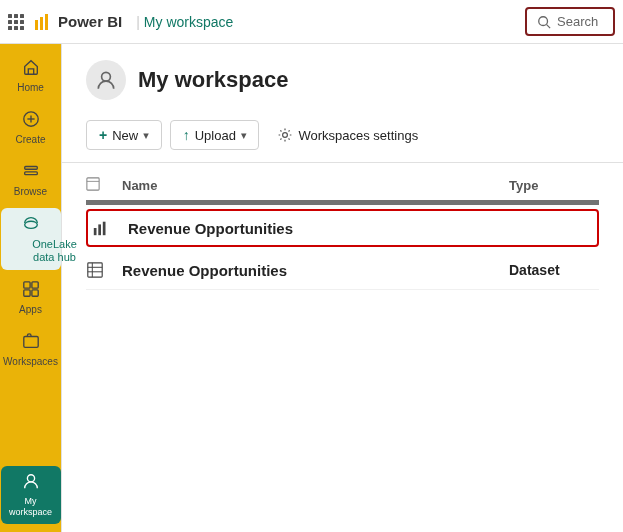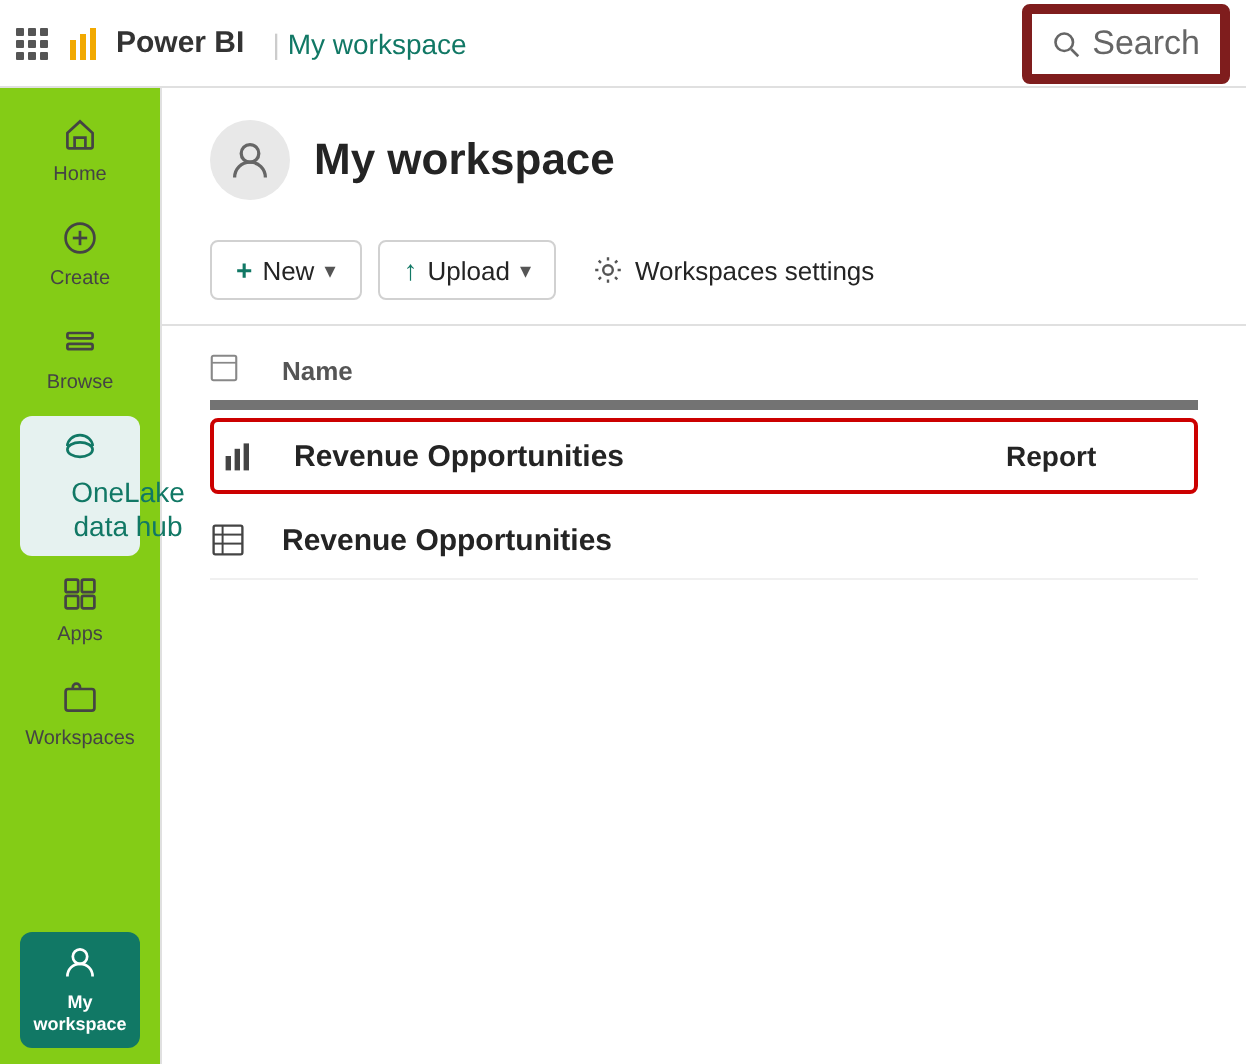--- a/index.html
+++ b/index.html
@@ -10,30 +10,30 @@
       display: flex; align-items: center; padding: 0 8px;
       height: 44px; background: #fff; border-bottom: 1px solid #e0e0e0;
       flex-shrink: 0;
     }
     .topbar-logo { display: flex; align-items: center; gap: 6px; margin-right: 10px; }
     .topbar-workspace-link { color: #117865; font-size: 14px; cursor: pointer; text-decoration: none; }
     .grid-icon { display: flex; gap: 2px; flex-wrap: wrap; width: 16px; height: 16px; margin-right: 10px; }
     .grid-icon span { display: block; width: 4px; height: 4px; background: #555; border-radius: 0.5px; }
     .topbar-search {
       margin-left: auto; display: flex; align-items: center; gap: 6px;
-      border: 5px solid #7f1d1d; border-radius: 4px; padding: 5px 10px;
-      color: #666; font-size: 17px; cursor: pointer; min-width: 90px;
+      border: 2px solid #7f1d1d; border-radius: 4px; padding: 5px 10px;
+      color: #666; font-size: 13px; cursor: pointer; min-width: 90px;
     }
 
     
     .main-layout { display: flex; flex: 1; overflow: hidden; }
 
     
     .sidebar {
-      width: 81px; flex-shrink: 0; background: #84cc16;
+      width: 62px; flex-shrink: 0; background: #eab308;
       border-right: 1px solid #e0e0e0;
       display: flex; flex-direction: column; align-items: center;
       padding: 8px 0; gap: 4px;
     }
     .sidebar-item {
       display: flex; flex-direction: column; align-items: center; justify-content: center;
       width: 60px; padding: 6px 4px; border-radius: 6px;
       cursor: pointer; color: #444; font-size: 11px; gap: 3px;
       text-align: center; text-decoration: none; user-select: none;
     }
@@ -169,21 +169,21 @@
     </div>
 
     <div class="sidebar-item active">
       <span class="sidebar-icon">
         <svg width="18" height="18" viewBox="0 0 20 20" fill="none">
           <ellipse cx="10" cy="12" rx="7" ry="4" stroke="#117865" stroke-width="1.5" fill="none"></ellipse>
           <path d="M10 4 C6 4 3 7 3 10" stroke="#117865" stroke-width="1.5" fill="none"></path>
           <path d="M10 4 C14 4 17 7 17 10" stroke="#117865" stroke-width="1.5" fill="none"></path>
         </svg>
       </span>
-      <span class="sidebar-label" style="font-size:14px;color:#117865;margin-left:48px;">OneLake<br>data hub</span>
+      <span class="sidebar-label" style="font-size:11px;color:#117865;margin-left:48px;">OneLake<br>data hub</span>
     </div>
 
     <div class="sidebar-item">
       <span class="sidebar-icon">
         <svg width="18" height="18" viewBox="0 0 20 20" fill="none">
           <rect x="2" y="2" width="7" height="7" rx="1" stroke="#444" stroke-width="1.5" fill="none"></rect>
           <rect x="11" y="2" width="7" height="7" rx="1" stroke="#444" stroke-width="1.5" fill="none"></rect>
           <rect x="2" y="11" width="7" height="7" rx="1" stroke="#444" stroke-width="1.5" fill="none"></rect>
           <rect x="11" y="11" width="7" height="7" rx="1" stroke="#444" stroke-width="1.5" fill="none"></rect>
         </svg>
@@ -204,21 +204,21 @@
 
     <div class="sidebar-spacer"></div>
 
     <div class="sidebar-item bottom-active" style="background:#117865;color:#fff;border-radius:6px;">
       <span class="sidebar-icon">
         <svg width="18" height="18" viewBox="0 0 20 20" fill="none">
           <circle cx="10" cy="7" r="4" stroke="#fff" stroke-width="1.5" fill="none"></circle>
           <path d="M3 18c0-4 3.1-7 7-7s7 3 7 7" stroke="#fff" stroke-width="1.5" fill="none"></path>
         </svg>
       </span>
-      <span class="sidebar-label" style="color:#fff;font-size:9px;font-weight:bold;">My<br>workspace</span>
+      <span class="sidebar-label" style="color:#fff;font-size:9px;">My<br>workspace</span>
     </div>
   </nav>
 
   <div class="content">
 
     <div class="page-header">
       <div class="workspace-avatar">
         <svg width="22" height="22" viewBox="0 0 20 20" fill="none">
           <circle cx="10" cy="7" r="4" stroke="#666" stroke-width="1.5" fill="none"></circle>
           <path d="M3 18c0-4 3.1-7 7-7s7 3 7 7" stroke="#666" stroke-width="1.5" fill="none"></path>
@@ -249,41 +249,42 @@
 
     <div class="table-area">
       <div class="table-header">
         <div class="col-icon">
           <svg width="14" height="14" viewBox="0 0 16 16" fill="none">
             <rect x="1" y="1" width="14" height="14" rx="1" stroke="#888" stroke-width="1.2" fill="none"></rect>
             <line x1="1" y1="5" x2="15" y2="5" stroke="#888" stroke-width="1"></line>
           </svg>
         </div>
         <div class="col-name">Name</div>
+        <div class="col-type">Type</div>
       </div>
 
       <div class="table-row highlighted" style="border:2px solid #cc0000; border-radius:4px; padding:8px 4px; margin:4px 0;">
         <div class="row-icon col-icon">
           <svg width="18" height="18" viewBox="0 0 20 20" fill="none">
             <rect x="2" y="10" width="3" height="8" fill="#444"></rect>
             <rect x="7" y="6" width="3" height="12" fill="#444"></rect>
             <rect x="12" y="3" width="3" height="15" fill="#444"></rect>
           </svg>
         </div>
         <div class="row-name col-name">Revenue Opportunities</div>
-        <div class="row-type col-type">Report</div>
       </div>
 
       <div class="table-row">
         <div class="row-icon col-icon">
           <svg width="18" height="18" viewBox="0 0 20 20" fill="none">
             <rect x="2" y="2" width="16" height="16" rx="1" stroke="#444" stroke-width="1.3" fill="none"></rect>
             <line x1="2" y1="7" x2="18" y2="7" stroke="#444" stroke-width="1.1"></line>
             <line x1="2" y1="12" x2="18" y2="12" stroke="#444" stroke-width="1.1"></line>
             <line x1="7" y1="2" x2="7" y2="18" stroke="#444" stroke-width="1.1"></line>
           </svg>
         </div>
         <div class="row-name col-name">Revenue Opportunities</div>
+        <div class="row-type col-type">Dataset</div>
       </div>
 
     </div>
   </div>
 </div>
 
 </body></html>

